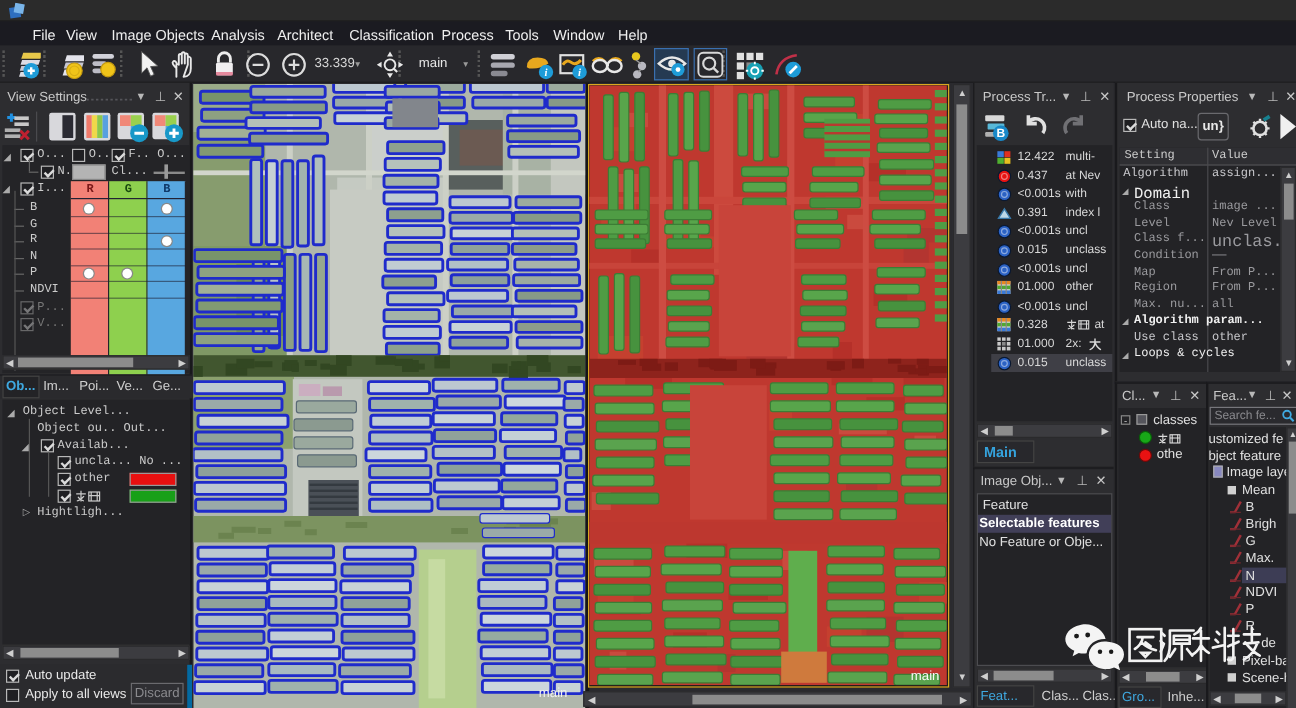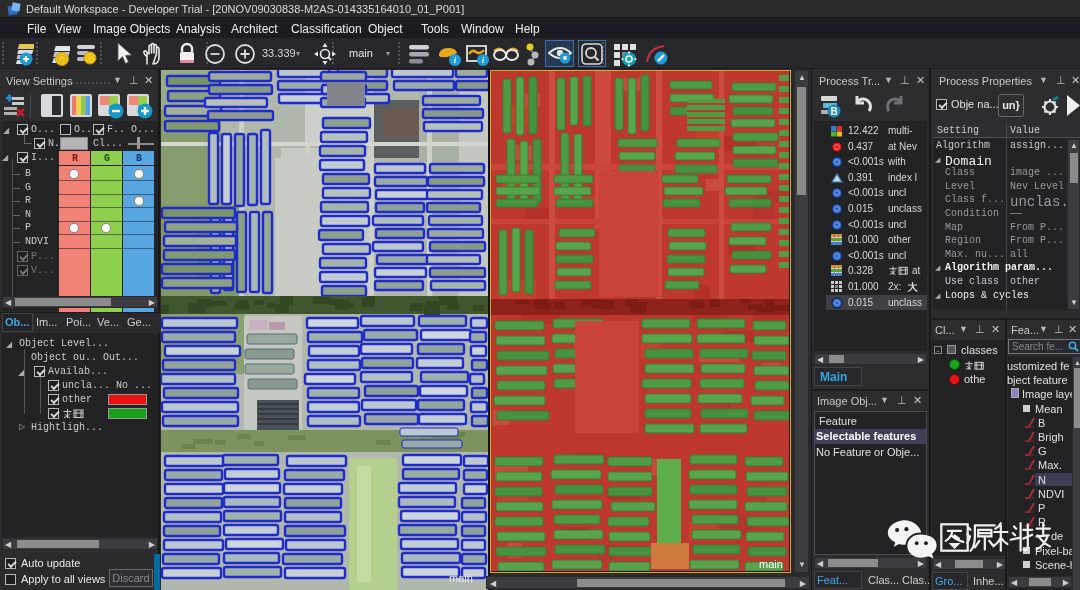--- a/index.html
+++ b/index.html
@@ -14,30 +14,29 @@
 .arr{position:absolute;color:#cfcfcf;font-size:8px;line-height:10px}
 .tab{position:absolute;color:#cfcfcf;font-size:11px}
 .tab.act{color:#3fa9e0}
 </style></head>
 <body>
 <div class="abs" style="left:0;top:0;width:1080px;height:18px;background:#2b2b2b;border-bottom:1px solid #1a1a1a">
     <svg class="abs" style="left:7px;top:2px" width="14" height="14">
       <rect x="1" y="4" width="9" height="9" fill="#2e6fc0" transform="rotate(-8 5 8)"></rect>
       <rect x="5" y="1" width="8" height="8" fill="#79b5ea" transform="rotate(10 9 5)"></rect>
     </svg>
-    <span class="abs" style="left:26px;top:3px;color:#dadada;font-size:11px">Default Workspace - Developer Trial - [20NOV09030838-M2AS-014335164010_01_P001]</span>
   </div>
 <div class="abs" style="left:0;top:18px;width:1080px;height:20px;background:#1b1b21">
     <span class="abs" style="left:27px;top:4px;color:#efefef;font-size:12px">File</span>
     <span class="abs" style="left:55px;top:4px;color:#efefef;font-size:12px">View</span>
     <span class="abs" style="left:93px;top:4px;color:#efefef;font-size:12px">Image Objects</span>
     <span class="abs" style="left:176px;top:4px;color:#efefef;font-size:12px">Analysis</span>
     <span class="abs" style="left:231px;top:4px;color:#efefef;font-size:12px">Architect</span>
     <span class="abs" style="left:291px;top:4px;color:#efefef;font-size:12px">Classification</span>
-    <span class="abs" style="left:368px;top:4px;color:#efefef;font-size:12px">Object</span>
+    <span class="abs" style="left:368px;top:4px;color:#efefef;font-size:12px">Process</span>
     <span class="abs" style="left:421px;top:4px;color:#efefef;font-size:12px">Tools</span>
     <span class="abs" style="left:461px;top:4px;color:#efefef;font-size:12px">Window</span>
     <span class="abs" style="left:515px;top:4px;color:#efefef;font-size:12px">Help</span>
   </div>
 <div class="abs" style="left:0;top:38px;width:1080px;height:31px;background:#28282c;border-bottom:1px solid #1c1c1e">
     <div class="abs" style="left:2px;top:4px;width:2px;height:22px;background:repeating-linear-gradient(#555 0 2px,#28282c 2px 4px)"></div>
     <div class="abs" style="left:36px;top:4px;width:2px;height:22px;background:repeating-linear-gradient(#555 0 2px,#28282c 2px 4px)"></div>
     <div class="abs" style="left:100px;top:4px;width:2px;height:22px;background:repeating-linear-gradient(#555 0 2px,#28282c 2px 4px)"></div>
     <div class="abs" style="left:206px;top:4px;width:2px;height:22px;background:repeating-linear-gradient(#555 0 2px,#28282c 2px 4px)"></div>
     <div class="abs" style="left:332px;top:4px;width:2px;height:22px;background:repeating-linear-gradient(#555 0 2px,#28282c 2px 4px)"></div>
@@ -293,21 +292,21 @@
     <span class="abs" style="left:19px;top:353px;color:#aaa;font-size:8px">▷</span>
     <span class="abs mono" style="left:31px;top:353px;color:#ccc;font-size:10px">Hightligh...</span>
     <div class="abs" style="left:24px;top:280px;width:1px;height:65px;background:#555"></div>
     <div class="abs" style="left:40px;top:308px;width:1px;height:37px;background:#555"></div>
     <div class="scroll" style="left:2px;top:469px;width:156px;height:12px">
       <span class="arr" style="left:2px;top:1px">◀</span>
       <span class="arr" style="right:2px;top:1px">▶</span>
       <div class="thumb" style="left:14px;top:1px;width:82px;height:8px"></div>
     </div>
   </div>
-<div class="abs" style="left:0;top:554px;width:160px;height:36px;background:#2b2b2e;border-right:6px solid #0369a1">
+<div class="abs" style="left:0;top:554px;width:160px;height:36px;background:#2b2b2e;border-right:4px solid #0369a1">
     <div class="cb ck" style="left:5px;top:4px"></div>
     <span class="abs" style="left:21px;top:3px;color:#e8e8e8;font-size:11px">Auto update</span>
     <div class="cb" style="left:5px;top:20px"></div>
     <span class="abs" style="left:21px;top:19px;color:#e8e8e8;font-size:11px">Apply to all views</span>
     <div class="abs" style="left:109px;top:15px;width:44px;height:18px;border:1px solid #6a6a6e;background:#2f2f33;color:#8a8a8e;font-size:11px;text-align:center;line-height:16px">Discard</div>
   </div>
 <div class="abs" style="left:161px;top:70px;width:327px;height:520px;overflow:hidden"><svg width="327" height="520" viewBox="0 0 327 520">
       <rect x="0" y="0" width="327" height="520" fill="#b0b7ac"></rect>
       <rect x="0" y="0" width="60" height="40" fill="#9aab88"></rect>
       <rect x="0" y="40" width="60" height="95" fill="#879c6e"></rect>
@@ -950,21 +949,21 @@
     <span class="tab act" style="left:5px;top:183px">Feat...</span>
     <span class="tab" style="left:56px;top:183px">Clas...</span>
     <span class="tab" style="left:90px;top:183px">Clas...</span>
   </div>
 <div class="abs" style="left:929px;top:69px;width:151px;height:249px;background:#2d2d30;border-left:2px solid #19191c">
     <span class="abs hdr" style="left:8px;top:6px">Process Properties</span>
     <span class="abs" style="left:108px;top:6px;color:#b8b8b8;font-size:9px">▼</span>
     <span class="abs" style="left:125px;top:5px;color:#b8b8b8;font-size:11px">⊥</span>
     <span class="abs" style="left:140px;top:5px;color:#c8c8c8;font-size:11px">✕</span>
     <div class="cb ck" style="left:5px;top:30px"></div>
-    <span class="abs" style="left:20px;top:29px;color:#e0e0e0;font-size:11px">Obje na...</span>
+    <span class="abs" style="left:20px;top:29px;color:#e0e0e0;font-size:11px">Auto na...</span>
     <div class="abs" style="left:67px;top:25px;width:26px;height:23px;border:1px solid #6a6a6e;border-radius:3px;color:#e8e8e8;font-size:11px;font-weight:bold;text-align:center;line-height:21px">un}</div>
     <svg class="abs" style="left:108px;top:25px" width="24" height="24">
       <circle cx="11" cy="13" r="5.5" fill="none" stroke="#e0e0e0" stroke-width="2.2"></circle>
       <g stroke="#e0e0e0" stroke-width="2">
         <path d="M11 5v3M11 18v3M3 13h3M16 13h3M5.5 7.5l2 2M14.5 16.5l2 2M16.5 7.5l-2 2M5.5 18.5l2-2"></path>
       </g>
       <path d="M14 6 l5 -3" stroke="#17808f" stroke-width="3"></path>
     </svg>
     <svg class="abs" style="left:134px;top:24px" width="17" height="25">
       <path d="M2 2 L15 12.5 L2 23 Z" fill="#f0f0f0"></path>

